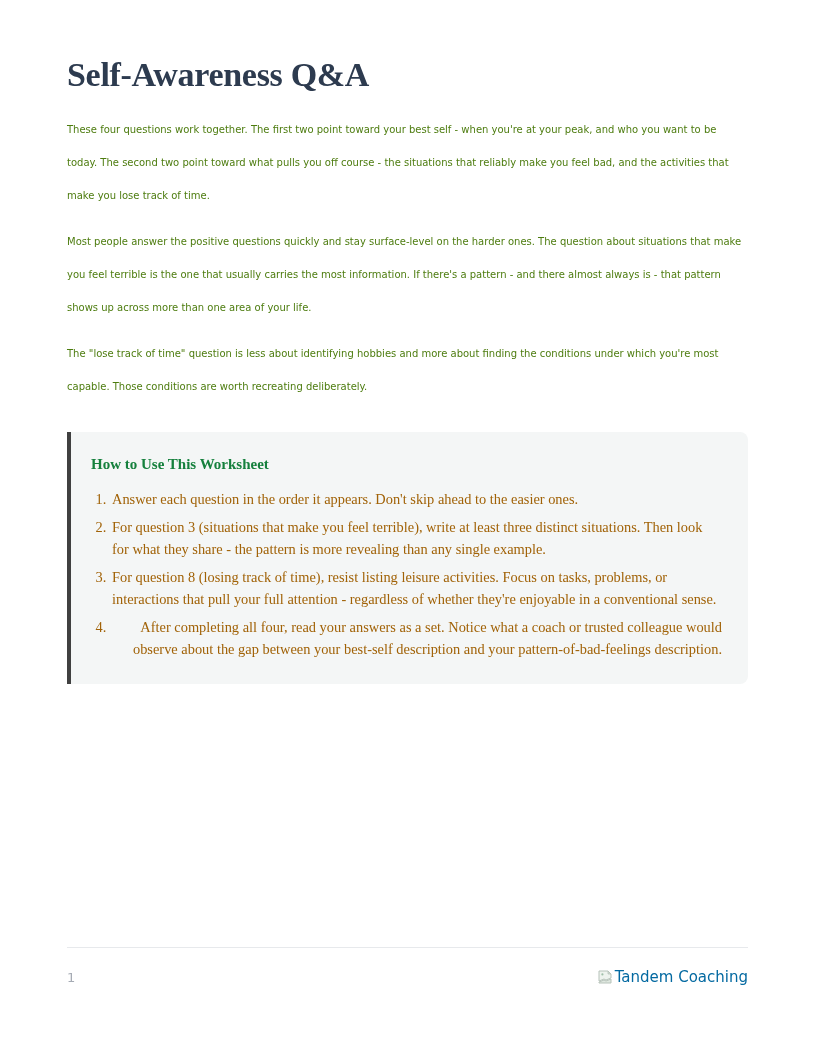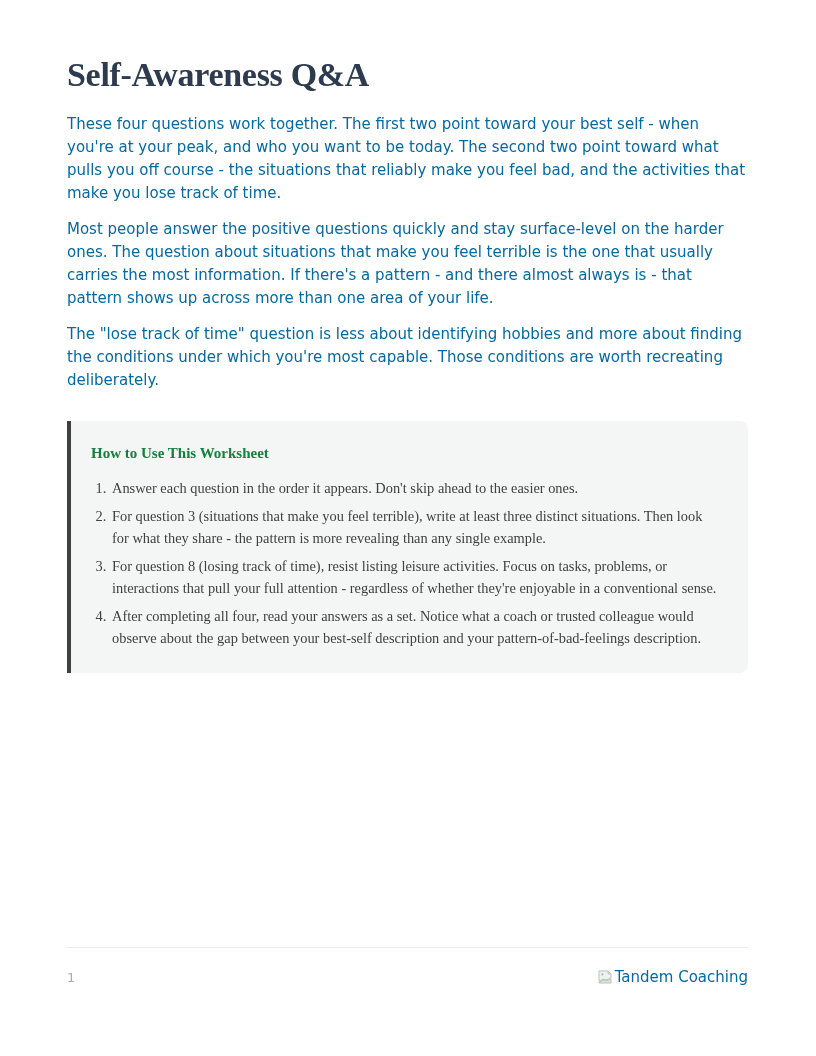--- a/index.html
+++ b/index.html
@@ -27,23 +27,23 @@
   h1.doc-title {
     font-family: "Liberation Serif", "DejaVu Serif", serif;
     font-weight: 700;
     font-size: 34px;
     line-height: 1.2;
     letter-spacing: -0.3px;
     color: #2d3b4f;
     margin: 0 0 17px 0;
   }
   p.body-para {
-    font-size: 15px;
-    line-height: 23px;
-    color: #0369a1;
+    font-size: 10px;
+    line-height: 33px;
+    color: #4d7c0f;
     margin: 0 0 13px 0;
   }
   .callout {
     margin-top: 29px;
     background: #f4f6f6;
     border-left: 4px solid #404040;
     border-radius: 0 8px 8px 0;
     padding: 21px 26px 24px 20px;
     font-family: Liberation Serif, serif;
   }
@@ -55,25 +55,25 @@
     line-height: 22px;
   }
   ol.callout-list {
     list-style: decimal;
     padding-left: 19px;
     margin: 0;
   }
   ol.callout-list li {
     font-size: 14.4px;
     line-height: 21.5px;
-    color: #404040;
+    color: #a16207;
     margin-bottom: 7px;
     padding-left: 2px;
   }
-  ol.callout-list li:last-child { margin-bottom: 0; }
+  ol.callout-list li:last-child { margin-bottom: 0; text-align: right; }
   .footer {
     position: absolute;
     left: 67px;
     right: 68px;
     top: 947px;
     border-top: 1px solid #e7e9ec;
     padding-top: 20px;
     display: flex;
     justify-content: space-between;
     align-items: center;

